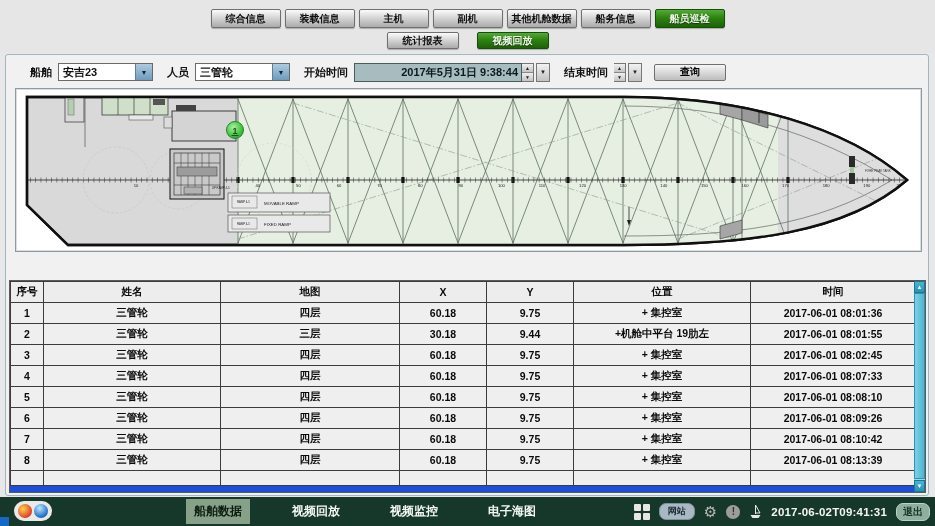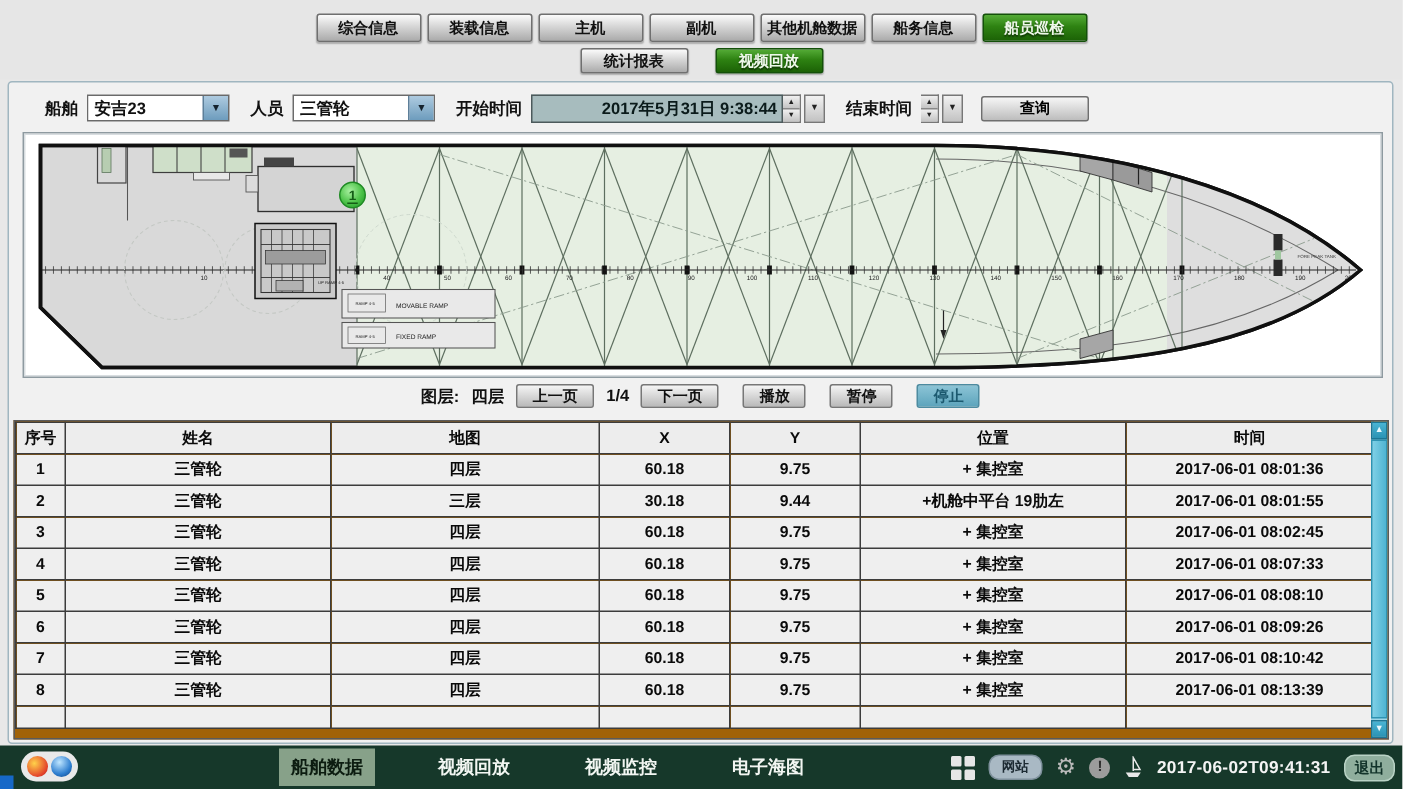--- a/index.html
+++ b/index.html
@@ -52,21 +52,21 @@
   
   .pager-row { position:absolute; left:0; top:201px; width:100%; display:flex; justify-content:center; align-items:center; gap:8px;
     font-size:11px; font-weight:bold; color:#111; }
   .pg-btn { height:16px; padding:0 10px; font-size:10px; font-weight:bold; color:#111;
     background:linear-gradient(180deg,#f5f5f5,#b9b9b9); border:1px solid #777; border-radius:2px;
     display:flex; align-items:center; }
   .pg-btn.stop { background:linear-gradient(180deg,#8cc4d6,#5da4bc); border-color:#4d8ba0; color:#1c5a70; }
 
   
   .table-wrap { position:absolute; left:3px; top:225px; width:917px; height:213px;
-    border:1px solid #5a5a5a; background:#a16207; overflow:hidden; }
+    border:1px solid #5a5a5a; background:#1d4ed8; overflow:hidden; }
   table.data { border-collapse:collapse; table-layout:fixed; width:905px; font-size:10.5px; font-weight:bold; color:#0a0a0a; }
   table.data th, table.data td { border:1px solid #3c3c3c; height:21px; text-align:center; padding:0 2px;
     overflow:hidden; white-space:nowrap; background:#efefef; }
   table.data th { background:#ededed; }
   .scrollbar { position:absolute; right:0; top:0; width:11px; height:100%; background:#9fd6e8; }
   .sb-arrow { position:absolute; left:0; width:11px; height:12px; background:linear-gradient(180deg,#49b4d4,#2b93b4);
     border:1px solid #1d7694; color:#eaf8fd; font-size:6px; display:flex; align-items:center; justify-content:center; }
   .sb-up { top:0; } .sb-down { bottom:0; }
   .sb-thumb { position:absolute; left:0; top:12px; width:11px; height:186px; background:linear-gradient(90deg,#7fd0e6,#4fb4d2); border:1px solid #2e93b2; }
 
@@ -311,30 +311,20 @@
       <path d="M11 8 L608 8 C730 8 830 38 891 91 C830 144 730 156 608 156 L52 156 L11 116 Z" fill="none" stroke="#101010" stroke-width="2.4"></path>
 
       <g>
         <circle cx="219" cy="41" r="8.5" fill="url(#markerGrad)" stroke="#1f8a24" stroke-width="1"></circle>
         <text x="219" y="44.6" font-size="9" font-weight="bold" fill="#145c16" text-anchor="middle">1</text>
         <line x1="215.5" y1="46.5" x2="222.5" y2="46.5" stroke="#145c16" stroke-width="1.1"></line>
       </g>
     </svg>
   </div>
 
-  <div class="pager-row">
-    <span>图层:</span>
-    <span>四层</span>
-    <button class="pg-btn">上一页</button>
-    <span>1/4</span>
-    <button class="pg-btn">下一页</button>
-    <button class="pg-btn" style="margin-left:8px;">播放</button>
-    <button class="pg-btn" style="margin-left:8px;">暂停</button>
-    <button class="pg-btn stop" style="margin-left:8px;">停止</button>
-  </div>
 
   <div class="table-wrap">
     <table class="data">
       <colgroup>
         <col style="width:33px">
           <col style="width:177px">
           <col style="width:179px">
         <col style="width:87px">
           <col style="width:87px">
           <col style="width:177px">

